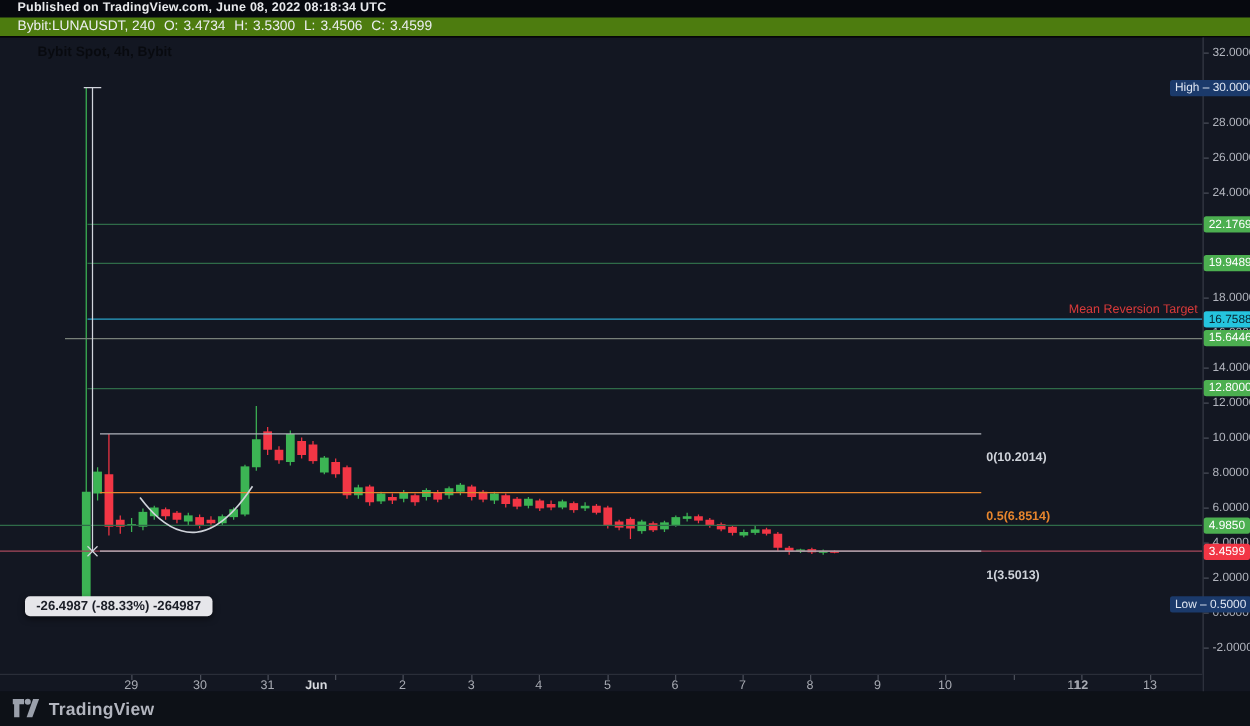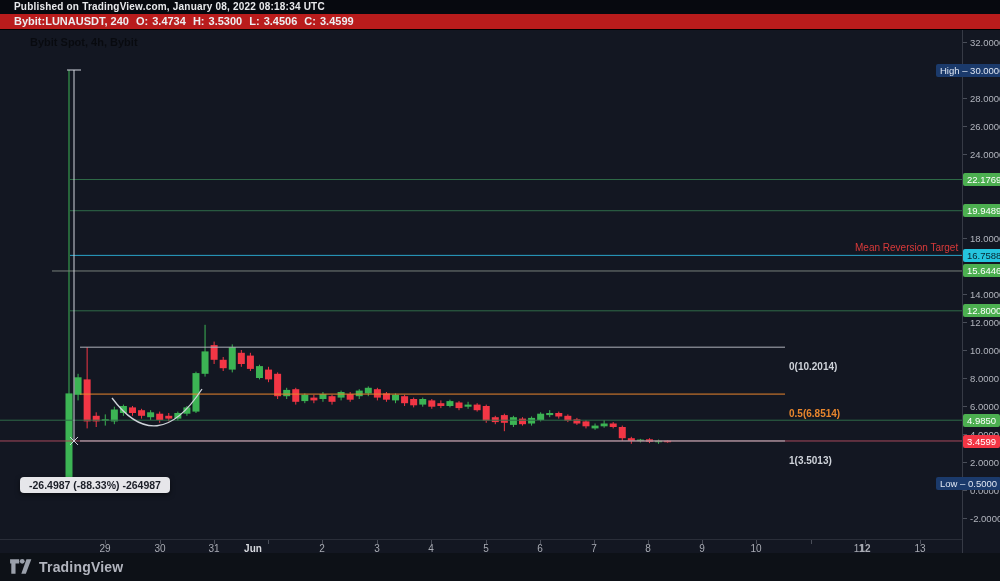--- a/index.html
+++ b/index.html
@@ -5,21 +5,21 @@
   * { margin:0; padding:0; box-sizing:border-box; }
   html,body { width:1000px; height:581px; background:#0d1117; overflow:hidden;
               font-family:"Liberation Sans", sans-serif; }
   #app { position:relative; width:1000px; height:581px; background:#0d1117; }
 
   
   #strip-published { position:absolute; left:0; top:0; width:1000px; height:14px;
     background:#07090f; color:#e8e9ec; font-size:10px; font-weight:700;
     line-height:14px; padding-left:14px; letter-spacing:.2px; }
   #strip-ohlc { position:absolute; left:0; top:14px; width:1000px; height:15px;
-    background:#b91c1c; color:#eceef1; font-size:11px; font-weight:700;
+    background:#4d7c0f; color:#eceef1; font-size:11px; font-weight:400;
     line-height:15px; padding-left:14px; }
   #strip-ohlc span { margin-right:4px; }
 
   
   #chart-wrap { position:absolute; left:0; top:29px; width:1000px; height:524px;
     background:#131722; border-top:1px solid #000; }
   #chart-canvas { position:absolute; left:0; top:0; width:962px; height:509px; }
   #watermark { position:absolute; left:30px; top:6px; font-size:11px; font-weight:700;
     color:rgba(0,0,0,0.55); }
 
@@ -55,21 +55,21 @@
   #footer { position:absolute; left:0; top:553px; width:1000px; height:28px; background:#0d1117; }
   #tv-logo { position:absolute; left:10px; top:5px; display:flex; align-items:center; gap:7px; }
   #tv-logo .brand { color:#b2b5be; font-size:14px; font-weight:700; letter-spacing:.2px; }
 </style>
 </head>
 <body>
 
 <div id="app">
 
   <div id="strip-published">
-    <span>Published on TradingView.com, January 08, 2022 08:18:34 UTC</span>
+    <span>Published on TradingView.com, June 08, 2022 08:18:34 UTC</span>
   </div>
 
   <div id="strip-ohlc">
     <span>Bybit:LUNAUSDT, 240</span>
     <span>O:</span><span>3.4734</span>
     <span>H:</span><span>3.5300</span>
     <span>L:</span><span>3.4506</span>
     <span>C:</span><span>3.4599</span>
   </div>
 

